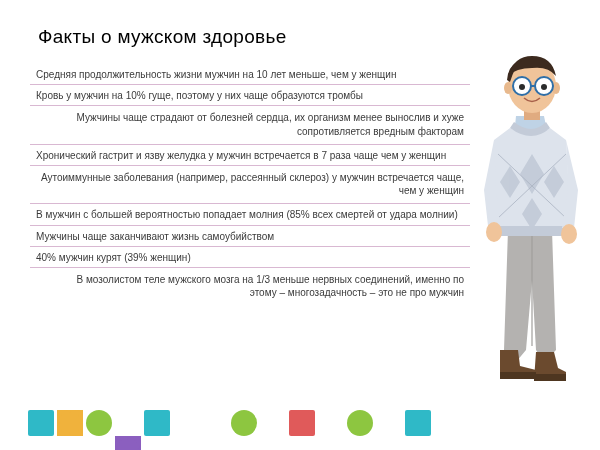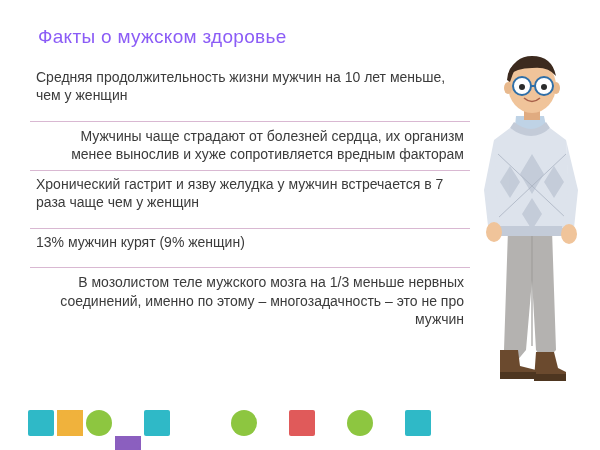--- a/index.html
+++ b/index.html
@@ -18,34 +18,34 @@
     width: 600px;
     height: 450px;
     background: #ffffff;
     box-sizing: border-box;
   }
   .title {
     position: absolute;
     left: 38px;
     top: 26px;
     font-size: 19px;
-    color: #8b5cf6;
+    color: #000000;
     letter-spacing: 0.3px;
     white-space: nowrap;
   }
   .facts {
     position: absolute;
     left: 30px;
     top: 64px;
     width: 440px;
   }
   .fact {
     position: relative;
-    padding: 4px 6px 16px 6px;
-    font-size: 14px;
+    padding: 4px 6px 3px 6px;
+    font-size: 10px;
     line-height: 1.32;
     color: #3b3b3b;
     border-bottom: 1px solid #d9b8d2;
     box-sizing: border-box;
   }
   .fact:last-child {
     border-bottom: none;
     margin-left: 16px;
   }
   .fact.tall {
@@ -107,23 +107,27 @@
 </style>
 </head>
 <body>
 
 <div class="slide">
 
   <div class="title">Факты о мужском здоровье</div>
 
   <div class="facts">
     <div class="fact">Средняя продолжительность жизни мужчин на 10 лет меньше, чем у женщин</div>
+    <div class="fact">Кровь у мужчин на 10% гуще, поэтому у них чаще образуются тромбы</div>
     <div class="fact tall">Мужчины чаще страдают от болезней сердца, их организм менее вынослив и хуже сопротивляется вредным  факторам</div>
     <div class="fact">Хронический  гастрит и язву желудка у мужчин встречается  в 7 раза чаще чем у женщин</div>
-    <div class="fact">13% мужчин курят (9% женщин)</div>
+    <div class="fact tall">Аутоиммунные заболевания  (например, рассеянный склероз) у мужчин встречается чаще, чем у женщин</div>
+    <div class="fact">В мужчин с большей вероятностью попадает молния (85% всех смертей от удара молнии)</div>
+    <div class="fact">Мужчины чаще заканчивают жизнь самоубийством</div>
+    <div class="fact">40% мужчин курят (39% женщин)</div>
     <div class="fact tall">В мозолистом теле мужского мозга на 1/3 меньше нервных соединений,  именно по этому – многозадачность – это не про мужчин</div>
   </div>
 
   <div class="man">
     <svg width="125" height="355" viewBox="0 0 125 355" xmlns="http://www.w3.org/2000/svg">
 
       <path d="M38 180 L82 180 L86 300 L74 312 L66 300 L62 230 L56 300 L46 312 L34 300 Z" fill="#b4b2b0"></path>
       <path d="M62 186 L62 296" stroke="#a09e9c" stroke-width="1.2" fill="none"></path>
 
       <path d="M30 300 L48 300 L50 316 L66 320 L66 328 L30 328 Z" fill="#6b4a2e"></path>

